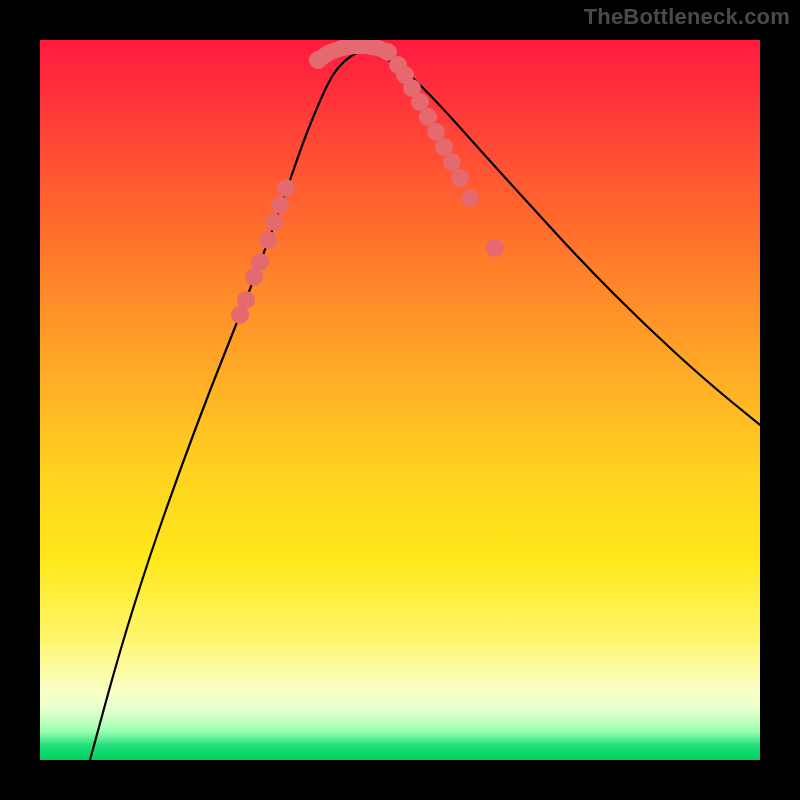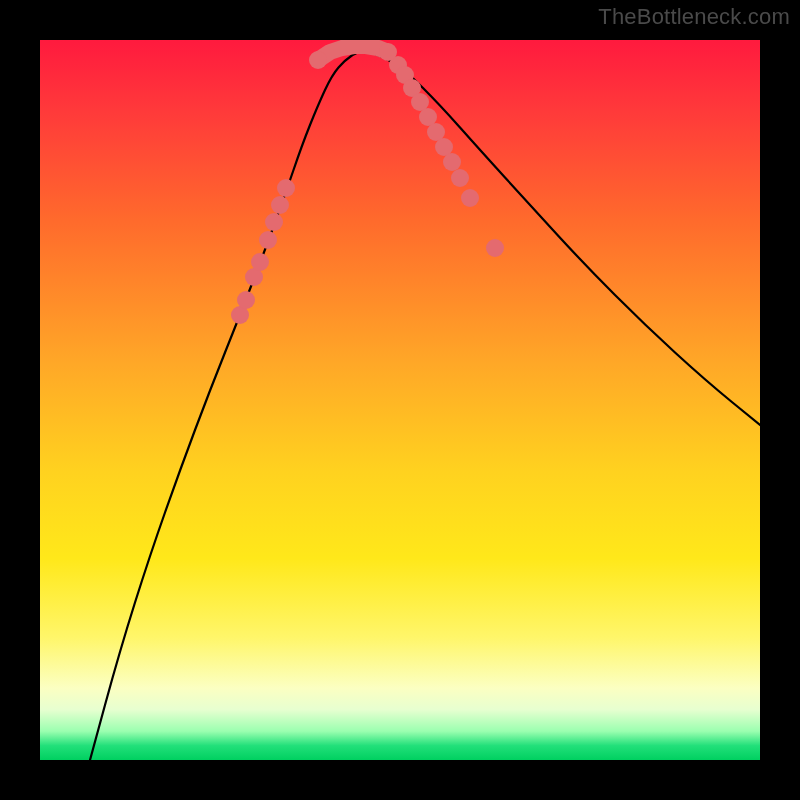--- a/index.html
+++ b/index.html
@@ -16,21 +16,21 @@
     width: 800px;
     height: 800px;
     background: #000;
   }
   .watermark {
     position: absolute;
     top: 4px;
     right: 10px;
     color: #4a4a4a;
     font-size: 22px;
-    font-weight: normal;
+    font-weight: bold;
     letter-spacing: 0.2px;
     z-index: 50;
     user-select: none;
   }
   .plot-area {
     position: absolute;
     left: 40px;
     top: 40px;
     width: 720px;
     height: 720px;

